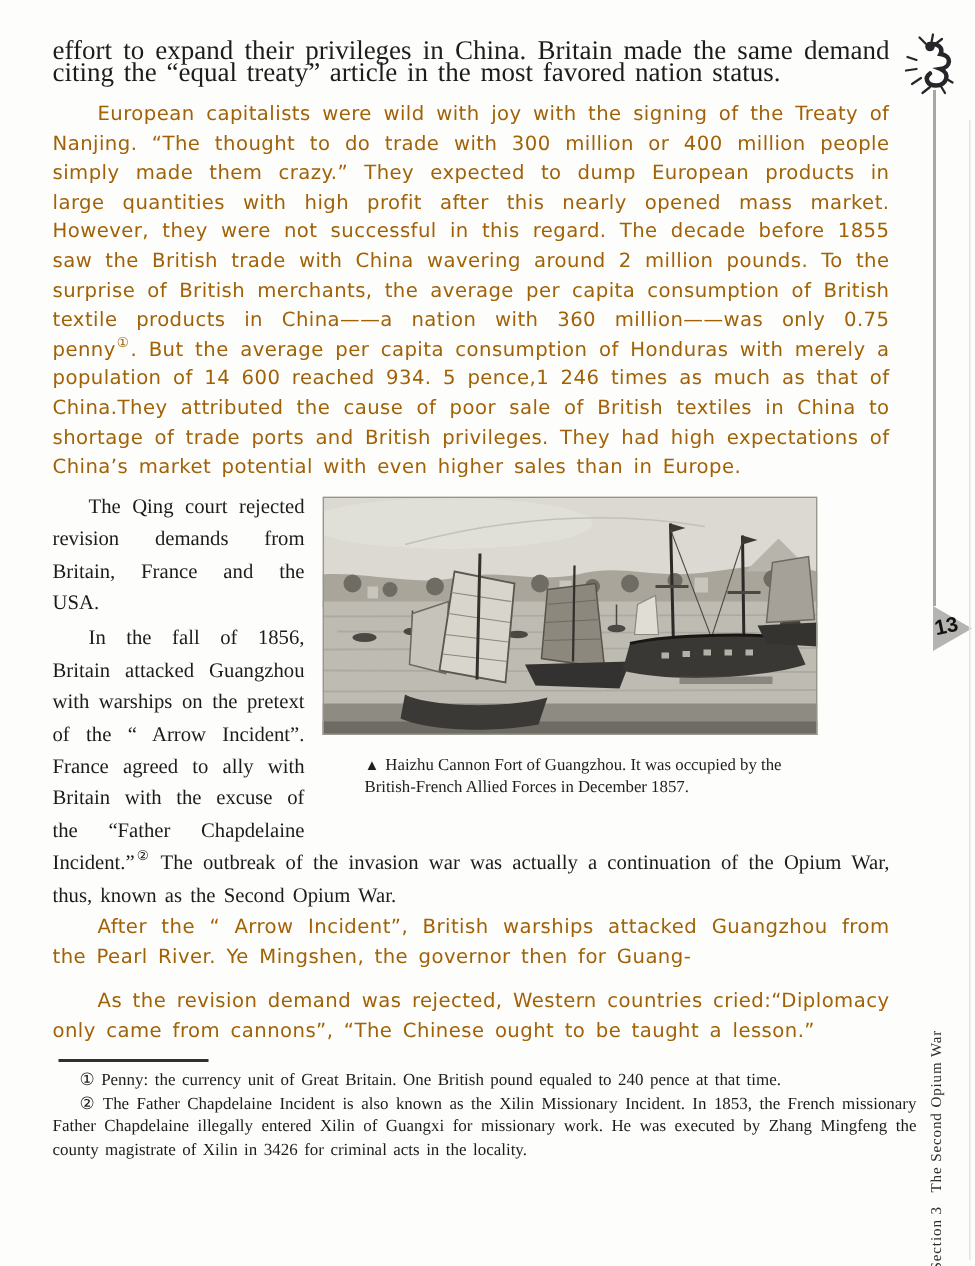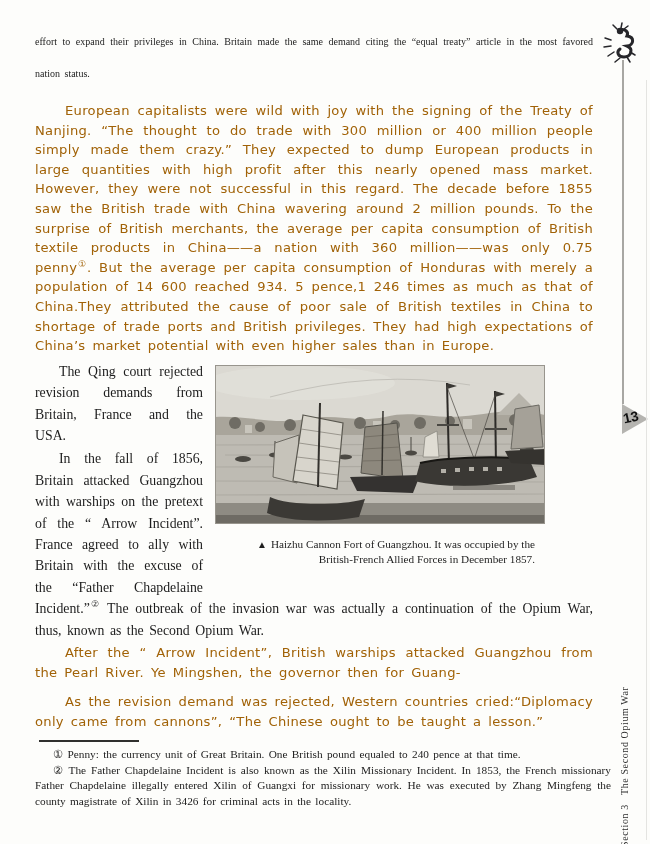--- a/index.html
+++ b/index.html
@@ -7,40 +7,40 @@
     position:relative; width:650px; height:844px;
     background:#fdfdfb; overflow:hidden;
     font-family:"Liberation Serif","DejaVu Serif",serif;
     color:#1c1c1c;
   }
   .crease { position:absolute; left:646px; top:80px; width:1px; height:760px; background:#e4e4e1; }
   .main { position:absolute; left:35px; top:26px; width:558px; }
   p { margin:0; }
   .serif {
     font-family:"Liberation Serif","DejaVu Serif",serif;
-    font-size:10px; line-height:32px; text-align:justify;
+    font-size:18px; line-height:15px; text-align:justify;
     word-spacing:2px;
   }
   .p1 { margin-bottom:11px; }
   .rounded {
     font-family:"DejaVu Sans","Liberation Sans",sans-serif;
     font-size:13.1px; line-height:19.6px; text-align:justify;
     letter-spacing:0.3px; word-spacing:2.5px; color:#a16207;
   }
   .indent-lg { text-indent:30px; }
   .indent-md { text-indent:24px; }
   .lead { margin-bottom:5px; }
   sup { font-size:9px; line-height:0; vertical-align:super; }
   .photo-figure {
     float:right; width:330px; margin:4px 48px 8px 12px;
   }
   .photo-figure svg.photo { display:block; width:330px; height:159px; }
   .caption {
     margin:13px 0 16px 28px; width:292px;
-    font-size:11.2px; line-height:15.5px; text-align:right; color:#1e1e1e;
+    font-size:11.2px; line-height:15.5px; text-align:left; color:#1e1e1e;
   }
   .cap-marker { margin-right:4px; font-size:10px; }
   .side { font-size:13.8px; line-height:21.4px; margin-bottom:2px; }
   .diplomacy { margin-top:10px; margin-bottom:6px; }
   .pearl { margin-bottom:0; }
   .footnote-rule { width:100px; border-top:2px solid #30302e; margin:9px 0 5px 4px; }
   .footnotes { width:576px; }
   .footnotes p {
     font-size:11.3px; line-height:15.5px; text-align:justify;
     text-indent:18px; word-spacing:1.5px;

